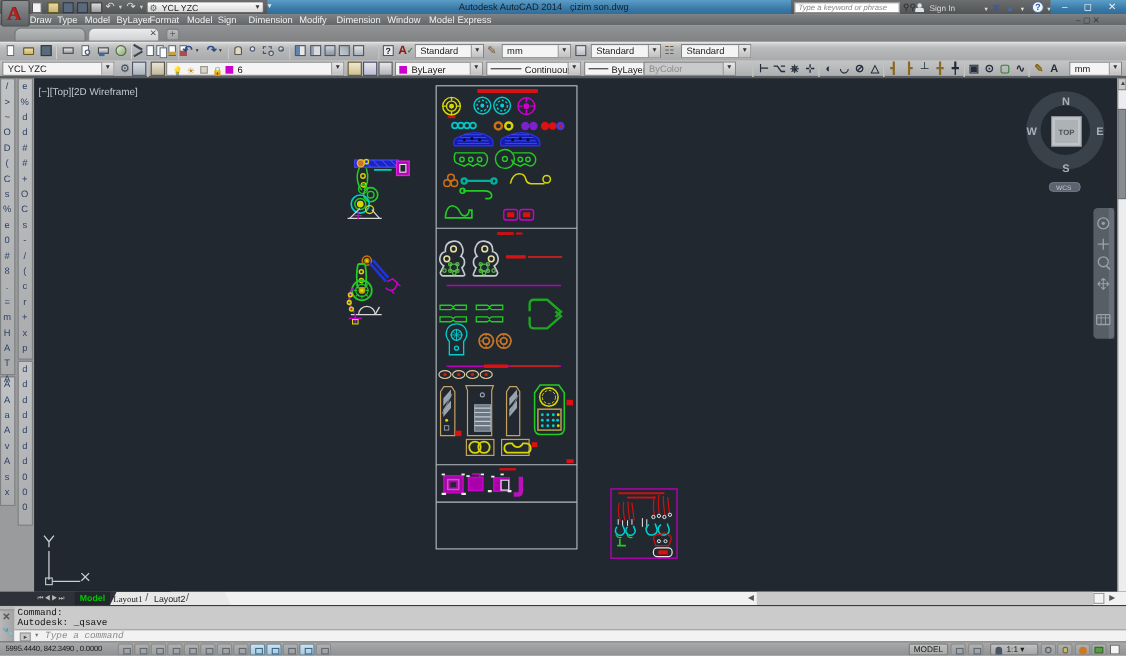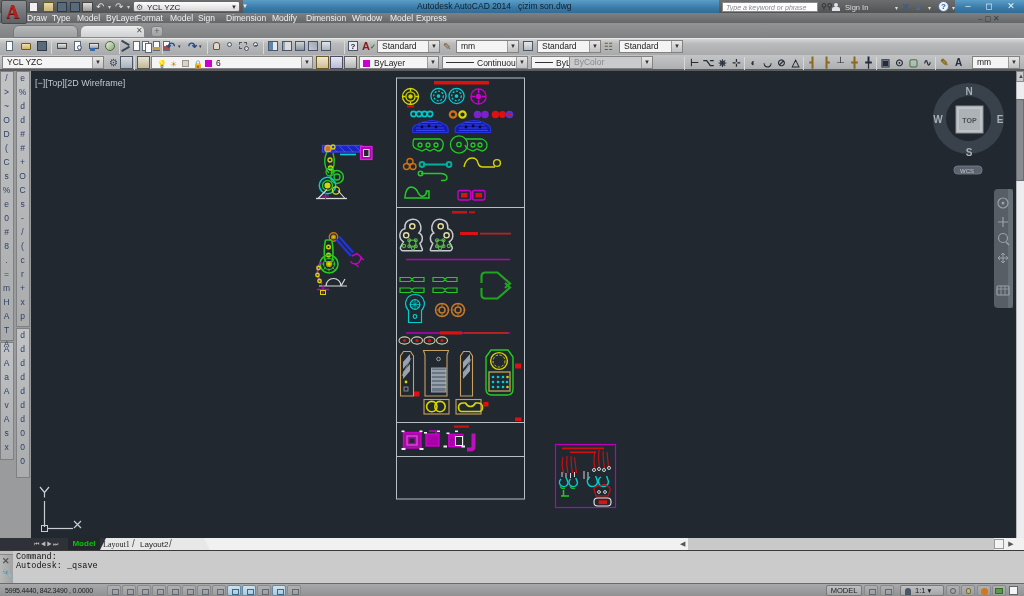--- a/index.html
+++ b/index.html
@@ -279,21 +279,21 @@
     <div class="combo" style="left:442px;width:86px;">
       <span style="position:absolute;left:3px;top:5px;width:28px;height:1px;background:#333;"></span>
       <span style="position:absolute;left:34px;top:1px;">Continuous</span>
       <span class="ar">▼</span>
       </div>
     <div class="combo" style="left:531px;width:70px;">
       <span style="position:absolute;left:3px;top:5px;width:18px;height:1px;background:#333;"></span>
       <span style="position:absolute;left:24px;top:1px;">ByLayer</span>
       <span class="ar">▼</span>
       </div>
-    <div class="combo dis" style="left:569px;width:84px;">ByColor<span class="ar">▼</span></div>
+    <div class="combo dis" style="left:585px;width:84px;">ByColor<span class="ar">▼</span></div>
     <div class="tsep" style="left:684px"></div>
     <div class="dic" style="left:688px">⊢</div>
     <div class="dic" style="left:702px">⌥</div>
     <div class="dic" style="left:716px">⎈</div>
     <div class="dic" style="left:730px">⊹</div>
     <div class="tsep" style="left:744px"></div>
     <div class="dic" style="left:747px">◐</div>
     <div class="dic" style="left:761px">◡</div>
     <div class="dic" style="left:775px">⊘</div>
     <div class="dic" style="left:789px">△</div>
@@ -751,20 +751,25 @@
     <div style="left:994px;top:1px;width:10px;height:10px;background:#f4f4f4;border:1px solid #9a9a9a;"></div>
     <div style="left:1006px;top:1px;width:10px;height:10px;color:#555;font-size:7px;line-height:10px;text-align:center;">▶</div>
   </div>
   <div id="cmdarea">
     <div id="cmdside"></div>
     <div style="left:2px;top:6px;width:9px;height:9px;color:#555;font-size:9px;line-height:9px;font-weight:bold;">✕</div>
     <div style="left:2px;top:19px;width:9px;height:9px;color:#444;font-size:9px;line-height:9px;">🔧</div>
     <div style="left:0;top:0;width:13px;height:4px;background:#bcbcbc;border-bottom:1px solid #888;"></div>
     <div class="cmdtxt" style="top:1px">Command:</div>
     <div class="cmdtxt" style="top:10px">Autodesk: _qsave</div>
+    <div id="cmdinput">
+      <span style="position:absolute;left:5px;top:2px;width:10px;height:8px;background:#c8c8c8;border:1px solid #999;font-size:6px;color:#444;line-height:8px;text-align:center;">▸</span>
+      <span style="position:absolute;left:18px;top:2px;font-size:5px;color:#777;">▼</span>
+      <span style="position:absolute;left:28px;top:0px;font-family:'Liberation Mono',monospace;font-style:italic;font-size:8.5px;color:#8a8a8a;">Type a command</span>
+    </div>
   </div>
   <div id="statusbar">
     <div id="coords">5995.4440, 842.3490 , 0.0000</div>
     <div class="sbtn" style="left:107px"></div>
     <div class="sbtn" style="left:122px"></div>
     <div class="sbtn" style="left:137px"></div>
     <div class="sbtn" style="left:152px"></div>
     <div class="sbtn" style="left:167px"></div>
     <div class="sbtn" style="left:182px"></div>
     <div class="sbtn" style="left:197px"></div>

